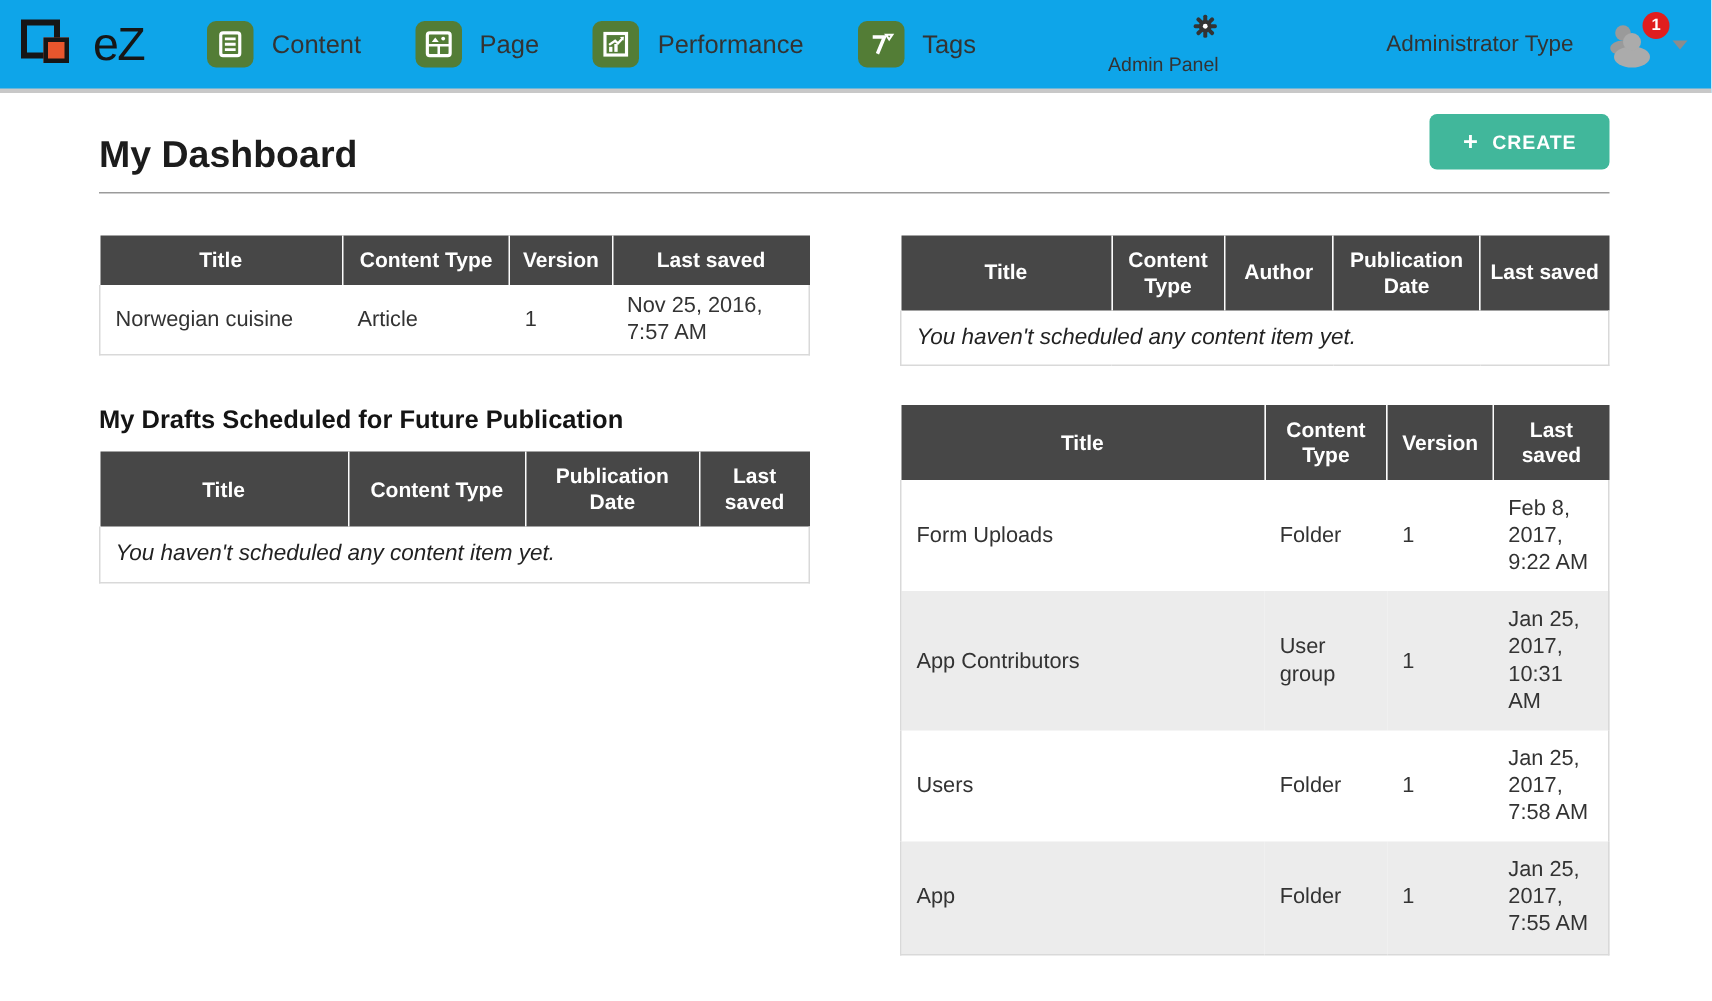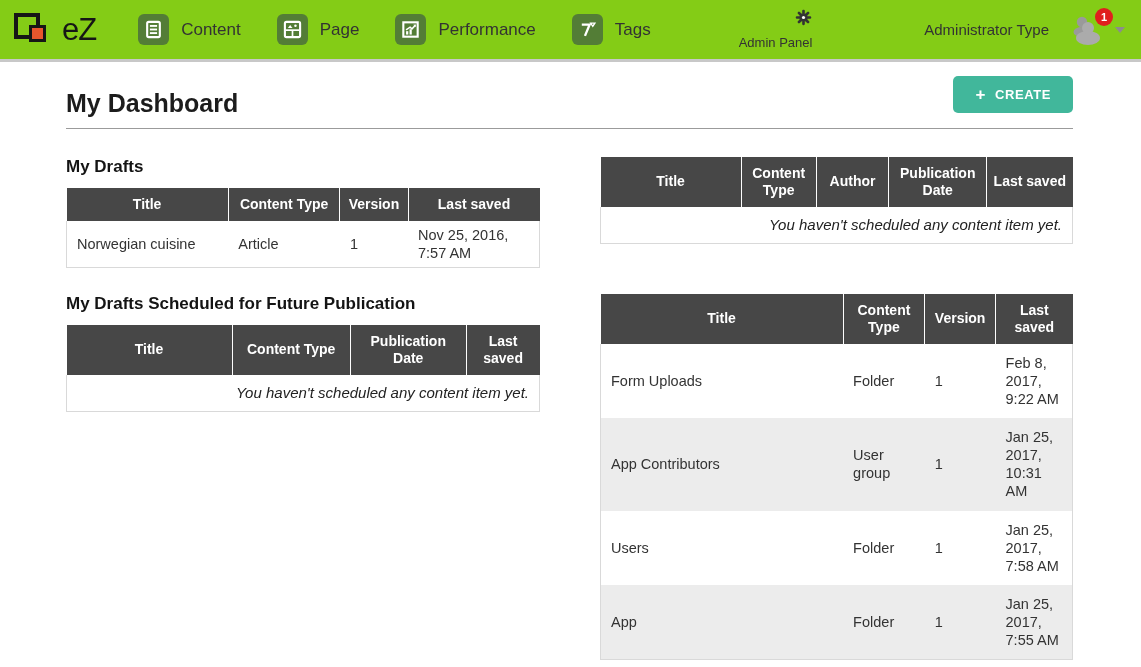--- a/index.html
+++ b/index.html
@@ -1,21 +1,21 @@
 <!DOCTYPE html>
 <html><head>
 <meta charset="utf-8">
 <style>
   * { margin:0; padding:0; box-sizing:border-box; }
   html,body { width:1141px; height:667px; overflow:hidden; background:#fff;
               font-family:"Liberation Sans", sans-serif; color:#333; }
 
   
   .navbar { height:62px; display:flex; align-items:center;
-            padding:0 16px 0 14px; border-bottom:3px solid #c8c8c8; background:#84cc16; }
+            padding:0 16px 0 14px; border-bottom:3px solid #c8c8c8; background:#0ea5e9; }
   .logo { display:flex; align-items:center; cursor:pointer; margin-right:42px; }
   .logo-mark { position:relative; width:46px; height:42px; }
   .logo-sq-black { position:absolute; top:4px; left:0; width:26px; height:26px;
                    border:4px solid #161616; background:transparent; }
   .logo-sq-orange { position:absolute; left:15px; top:16px; width:17px; height:17px;
                     background:#e8562d; border:3px solid #161616; }
   .logo-text { font-size:31px; color:#161616; letter-spacing:-1px; margin-left:2px; }
 
   .nav-items { display:flex; align-items:center; gap:36px;text-align:right; }
   .nav-item { display:flex; align-items:center; gap:12px; cursor:pointer; }
@@ -54,21 +54,21 @@
   thead th { background:#474747; color:#fff; font-size:14px; font-weight:bold;
              text-align:center; padding:8px 4px; line-height:1.2; border-left:1px solid #fdfdfd; }
   thead th:first-child { border-left:none; }
   tbody td { font-size:14.5px; color:#333; line-height:1.25; vertical-align:middle;
              padding:5px 10px; word-wrap:break-word; }
   .tbl--roomy tbody td { padding:10px 10px; }
   tbody td:first-child { border-left:1px solid #d9d9d9; }
   tbody td:last-child  { border-right:1px solid #d9d9d9; }
   tbody tr:last-child td { border-bottom:1px solid #d9d9d9; }
   .tbl--zebra tbody tr:nth-child(even) { background:#ececec; }
-  td.empty-msg { font-style:italic; text-align:right; color:#222; padding:9px 10px;
+  td.empty-msg { font-style:italic; text-align:left; color:#222; padding:9px 10px;
                  font-size:15px; }
 </style>
 </head>
 <body>
 
 <div class="navbar">
   <div class="logo">
     <div class="logo-mark">
       <div class="logo-sq-black"></div>
       <div class="logo-sq-orange"></div>
@@ -164,21 +164,20 @@
     <h1 class="page-title">My Dashboard</h1>
     <button class="create-btn">
       <span class="plus-glyph">+</span>
       <span>CREATE</span>
     </button>
   </div>
 
   <div class="dashboard-grid">
 
     <div class="section">
-      <div class="section-heading">My Drafts</div>
       <table class="tbl">
         <colgroup>
             <col style="width:34.2%">
             <col style="width:23.6%">
             <col style="width:14.4%">
             <col style="width:27.8%">
           </colgroup>
         <thead>
             <tr>
           <th>Title</th>

